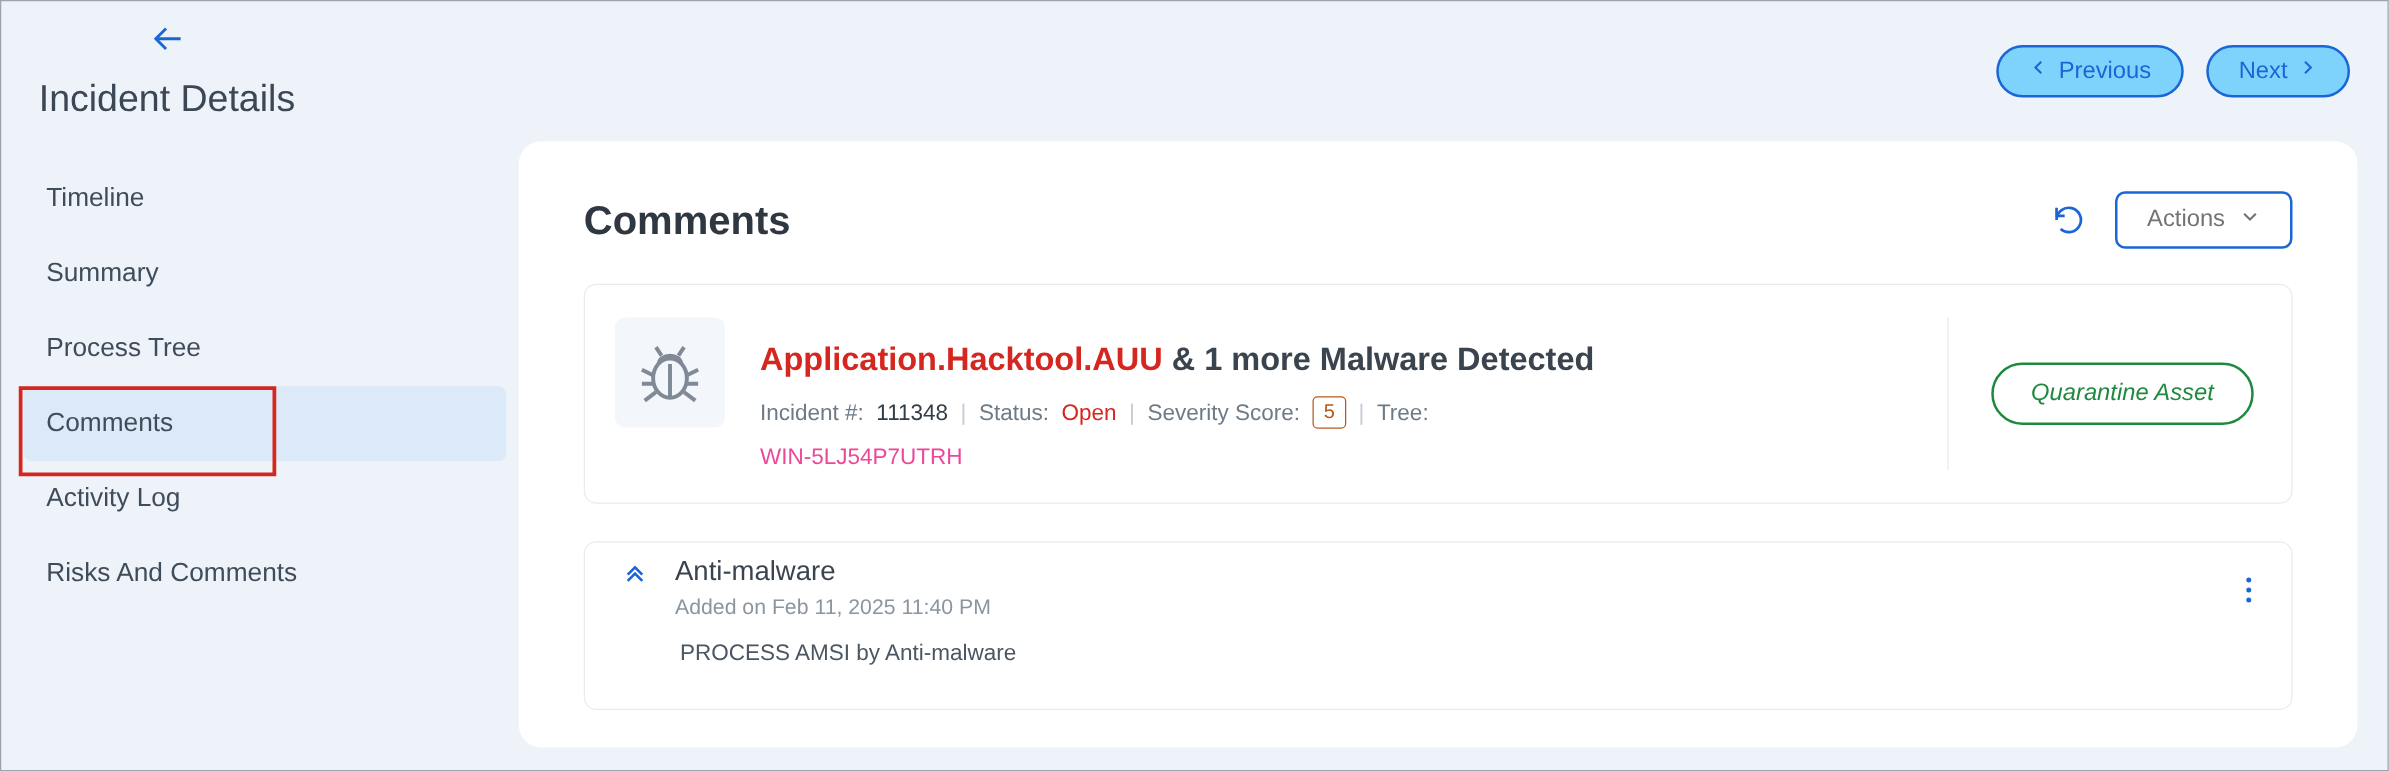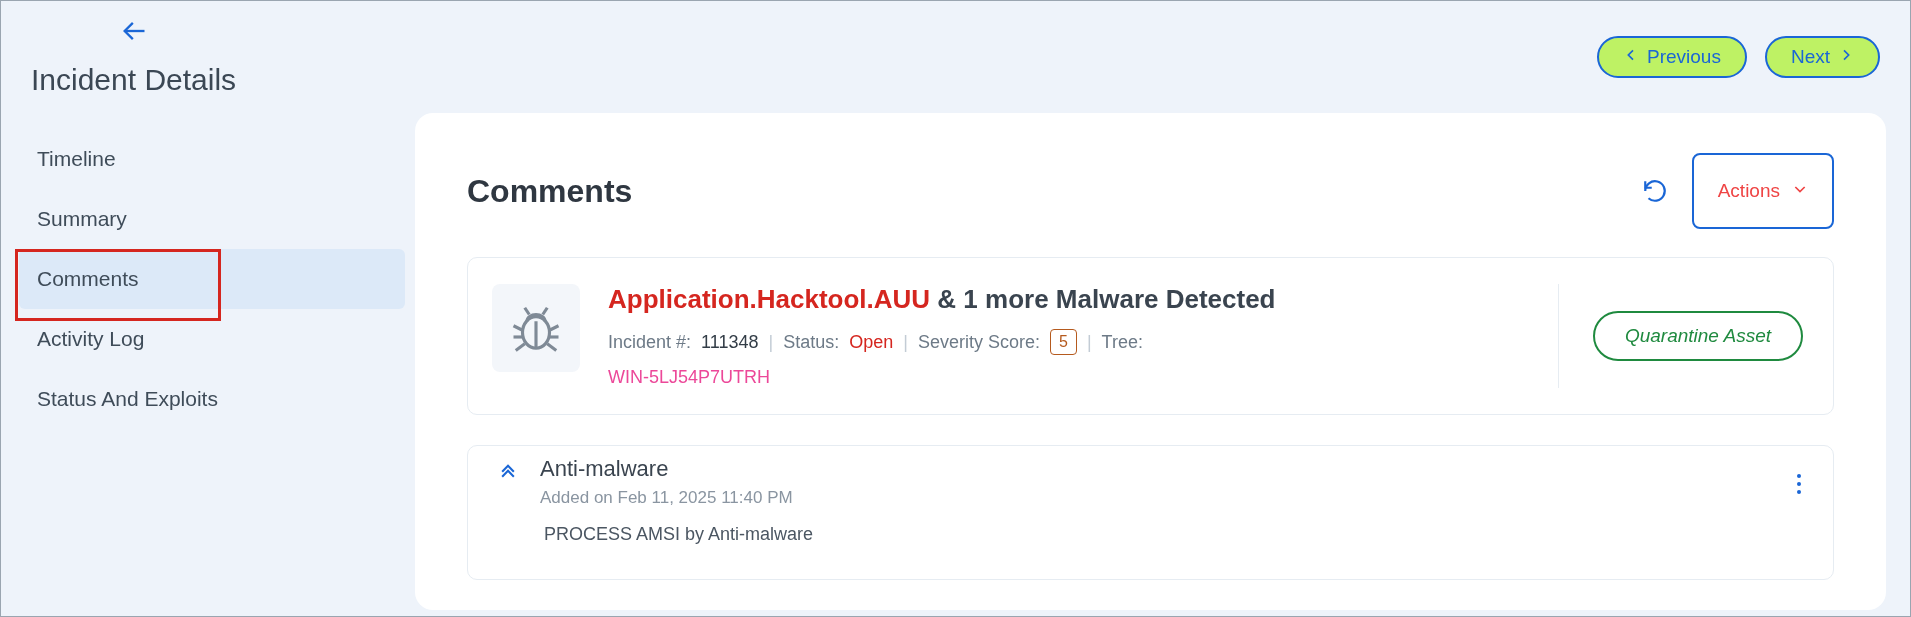--- a/index.html
+++ b/index.html
@@ -23,21 +23,21 @@
   .back-arrow { color:#1a66d6; cursor:pointer; display:flex; align-items:center; }
   .page-title {
     font-size: 30px;
     color:#3b4754;
     font-weight:400;
   }
   .header-right { display:flex; gap:18px; }
   .nav-btn {
     display:flex; align-items:center; gap:8px;
     border:2px solid #1a66d6;
-    background:#bef264;
+    background:#7dd3fc;
     color:#1a66d6;
     border-radius:28px;
     padding:8px 24px;
     font-size:19px;
     cursor:pointer;
   }
   .layout { display:flex; align-items:flex-start; padding: 0 0 0 18px; }
   .sidebar { width:386px; padding: 22px 0 0 0; }
   .sidebar-item {
     font-size:21px;
@@ -66,22 +66,22 @@
     padding: 40px 52px 30px 52px;
   }
   .main-head { display:flex; align-items:center; justify-content:space-between;}
   .main-title { font-size:32px; font-weight:600; color:#2f3741;}
   .main-head-right { display:flex; align-items:center; gap:24px;}
   .refresh-icn { color:#1a66d6; cursor:pointer; display:flex;}
   .actions-btn {
     display:flex; align-items:center; gap:12px;
     border:2px solid #1a66d6;
     border-radius:8px;
-    padding:25px 24px;
-    color:#ef4444;
+    padding:10px 24px;
+    color:#737373;
     font-size:19px;
     cursor:pointer;
     background:#fff;
   }
   .incident-card {
     border:1px solid #e6ecf2;
     border-radius:10px;
     margin-top:28px;
     display:flex;
     align-items:stretch;
@@ -89,21 +89,21 @@
   }
   .incident-icon {
     width:88px; height:88px;
     background:#f3f6fa;
     border-radius:8px;
     display:flex; align-items:center; justify-content:center;
     color:#7f8a96;
     margin-right:28px;
     flex-shrink:0;
   }
-  .incident-body { flex:1; min-width:0;}
+  .incident-body { flex:1; min-width:0;margin-top:18px;}
   .incident-heading {
     font-size:26px;
     font-weight:600;
     color:#3a444f;
   }
   .incident-heading .red { color:#d5261f; font-weight:600;}
   .meta-row {
     margin-top:14px;
     font-size:18px;
     color:#6d7a87;
@@ -182,23 +182,24 @@
           </svg>
       </span>
     </button>
   </div>
 </div>
 
 <div class="layout">
   <nav class="sidebar">
     <div class="sidebar-item">Timeline</div>
     <div class="sidebar-item">Summary</div>
+    <div class="sidebar-item">Process Tree</div>
     <div class="sidebar-item active">Comments</div>
     <div class="sidebar-item">Activity Log</div>
-    <div class="sidebar-item">Status And Exploits</div>
+    <div class="sidebar-item">Risks And Comments</div>
   </nav>
 
   <section class="main">
     <div class="main-head">
       <h2 class="main-title">Comments</h2>
       <div class="main-head-right">
         <span class="refresh-icn">
           <svg width="26" height="26" viewBox="0 0 24 24" fill="none" stroke="currentColor" stroke-width="2">
               <path d="M3 12a9 9 0 1 1 3 6.7"></path>
               <polyline points="3 4 3 12 11 12" transform="rotate(20 7 8)" opacity="0"></polyline>

